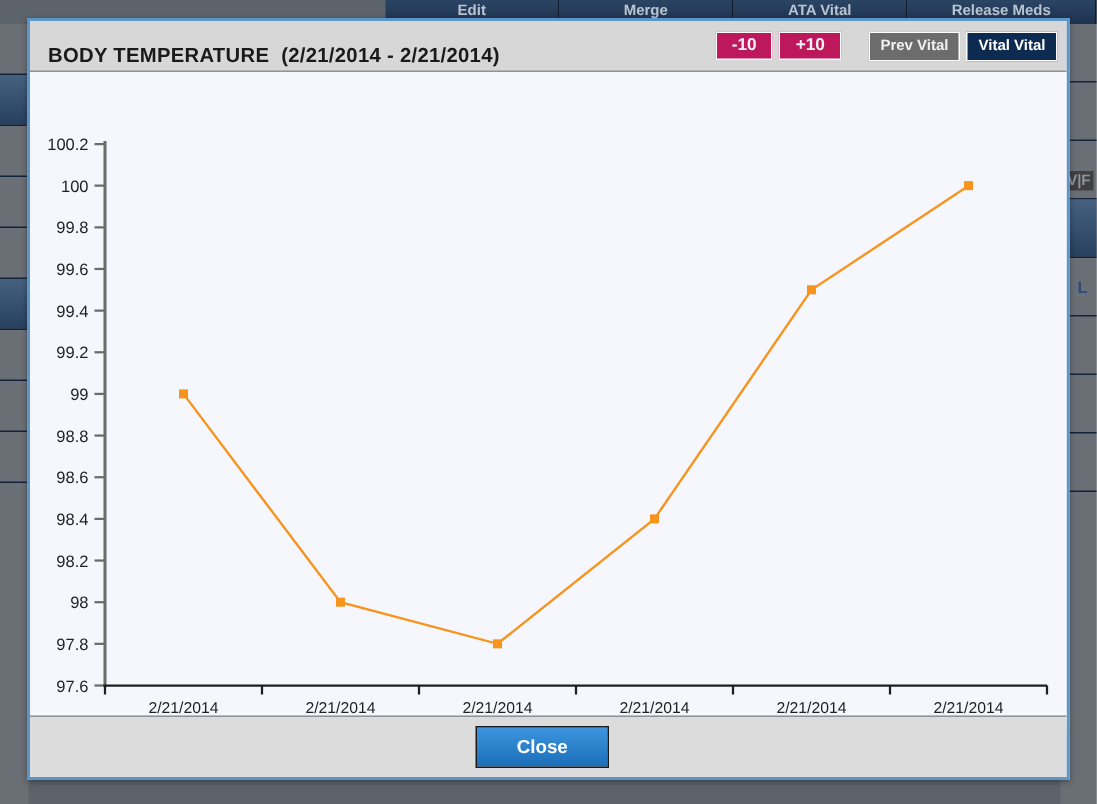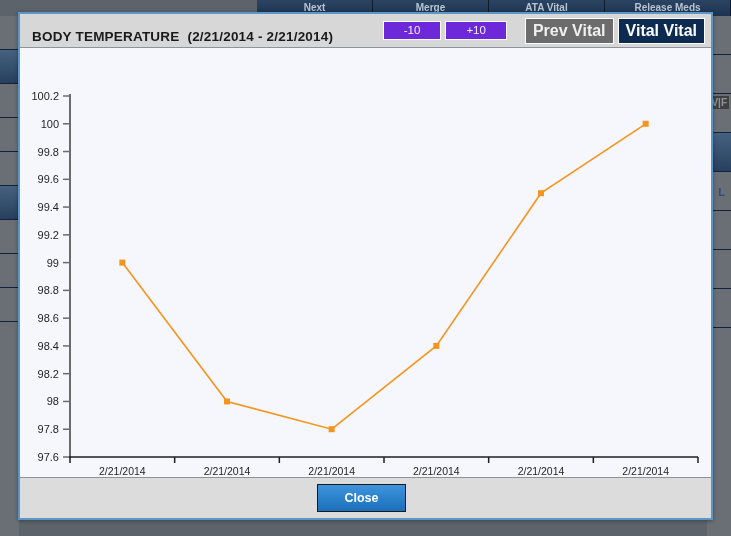--- a/index.html
+++ b/index.html
@@ -43,21 +43,21 @@
     position: absolute; left: 0; top: 40px;
     font-size: 11px; color: #e8edf3; font-weight: bold; padding-left: 36px;
   }
   .bg-right-strip {
     position: absolute; right: 0; top: 16px; width: 24px; height: 520px;
     background: #6a6f76;
   }
   .bg-right-row { height: 38px; border-bottom: 1px solid #13233c; }
   .bg-right-row.sel { background: linear-gradient(180deg,#46617f 0%,#27405f 100%); }
   .bg-right-glyph {
-    position: absolute; right: 2px; top: 96px;
+    position: absolute; right: 2px; top: 114px;
     font-size: 10px; color: #8e949c; font-weight: bold;
     background: #404040; padding: 1px 2px;
   }
   .bg-right-glyph2 {
     position: absolute; right: 6px; top: 186px;
     font-size: 11px; color: #2b4b78; font-weight: bold;
   }
   .bg-white-panel {
     position: absolute; right: 24px; top: 16px;
     width: 14px; height: 52px;
@@ -87,32 +87,32 @@
     letter-spacing: .2px;
     white-space: nowrap;
     margin-top: 12px;
   }
   .modal-title .range { margin-left: 8px; }
   .header-actions {
     margin-left: auto;
     display: flex; align-items: center; gap: 4px;
   }
   .step-btn {
-    background: #6d28d9; color: #f2f2f2;
+    background: #be185d; color: #f2f2f2;
     border: 1px solid #ffffff;
-    font-size: 11.5px; font-weight: normal;
-    padding: 3px 20px;
+    font-size: 11.5px; font-weight: bold;
+    padding: 3px 10px;
     line-height: 1;
     cursor: pointer;
     box-sizing: border-box;
   }
   .nav-btn {
     background: #6c6c6c; color: #f0f0f0;
     border: 1px solid #ffffff;
-    font-size: 16px; font-weight: bold;
+    font-size: 10px; font-weight: bold;
     padding: 4px 7px;
     line-height: 1;
     cursor: pointer;
     box-sizing: border-box;
   }
   .nav-btn.primary { background: #0d2a50; color: #ffffff; }
   .gap-sep { width: 10px; }
 
   
   .modal-body {
@@ -152,21 +152,21 @@
   }
 
   text { font-family: "Liberation Sans", sans-serif; }
 </style>
 </head>
 <body>
 
 <div id="app-background">
 
   <div class="bg-menubar">
-    <div class="bg-menu-item" style="width:95px">Next</div>
+    <div class="bg-menu-item" style="width:95px">Edit</div>
     <div class="bg-menu-item" style="width:95px">Merge</div>
     <div class="bg-menu-item" style="width:95px">ATA Vital</div>
     <div class="bg-menu-item" style="width:105px">Release Meds</div>
   </div>
 
   <div class="bg-left-strip">
     <div class="bg-left-row"></div>
     <div class="bg-left-row sel"></div>
     <div class="bg-left-row"></div>
     <div class="bg-left-row"></div>

